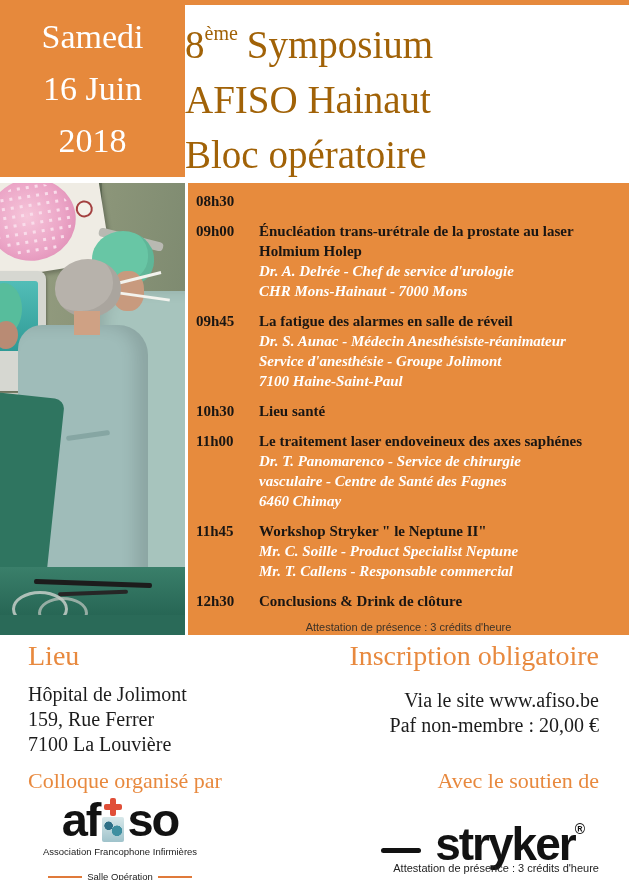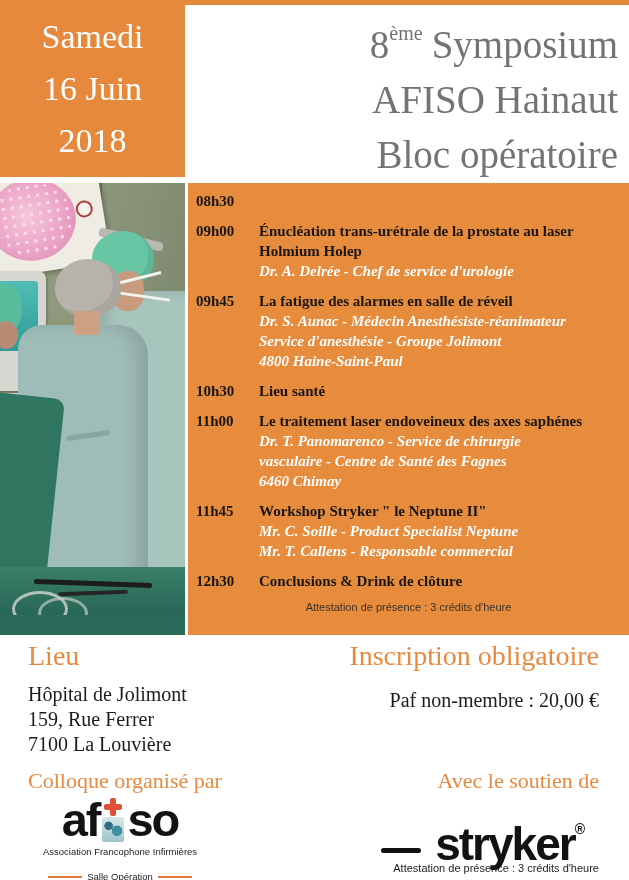--- a/index.html
+++ b/index.html
@@ -5,21 +5,21 @@
   html,body{margin:0;padding:0;background:#fff;}
   .page{position:relative;width:629px;height:880px;background:#fff;overflow:hidden;
         font-family:"Liberation Serif",serif;}
   .top-strip{position:absolute;left:0;top:0;width:629px;height:5px;background:#E6893C;}
 
   
   .date-box{position:absolute;left:0;top:0;width:185px;height:177px;background:#E6893C;
             color:#fff;display:flex;flex-direction:column;justify-content:center;
             text-align:center;font-size:34px;line-height:52px;}
   .main-title{position:absolute;left:185px;top:6px;width:433px;height:171px;
-              color:#737373;text-align:right;font-size:39px;line-height:55px;}
+              color:#a16207;text-align:left;font-size:39px;line-height:55px;}
   .main-title sup{font-size:20px;vertical-align:18px;}
   .title-word{margin-left:9px;}
 
   
   .photo{position:absolute;left:0;top:183px;width:185px;height:452px;overflow:hidden;
          background:linear-gradient(100deg,#9aa184 0%,#8a9478 45%,#76846b 100%);}
   .wall-seam{position:absolute;left:99px;top:0;width:3px;height:75px;background:#6f7d63;}
   .or-light{position:absolute;left:-18px;top:-14px;width:122px;height:102px;background:#efece4;
             border-radius:14px;transform:rotate(-9deg);box-shadow:2px 3px 4px rgba(0,0,0,.25);}
   .or-light-lens{position:absolute;left:6px;top:8px;width:88px;height:82px;border-radius:50%;
@@ -176,29 +176,30 @@
 
   <div class="schedule">
     <div class="sched-row">
       <div class="sched-time">08h30</div>
     </div>
     <div class="sched-row">
       <div class="sched-time">09h00</div>
       <div class="sched-body">
         <div class="sched-title">Énucléation trans-urétrale de la prostate au laser Holmium Holep</div>
         <div class="sched-speaker">Dr. A. Delrée - Chef de service d'urologie</div>
+        <div class="sched-speaker">CHR Mons-Hainaut - 7000 Mons</div>
       </div>
     </div>
     <div class="sched-row">
       <div class="sched-time">09h45</div>
       <div class="sched-body">
         <div class="sched-title">La fatigue des alarmes en salle de réveil</div>
         <div class="sched-speaker">Dr. S. Aunac - Médecin Anesthésiste-réanimateur</div>
         <div class="sched-speaker">Service d'anesthésie - Groupe Jolimont</div>
-        <div class="sched-speaker">4800 Haine-Saint-Paul</div>
+        <div class="sched-speaker">7100 Haine-Saint-Paul</div>
       </div>
     </div>
     <div class="sched-row">
       <div class="sched-time">10h30</div>
       <div class="sched-body">
         <div class="sched-title">Lieu santé</div>
       </div>
     </div>
     <div class="sched-row">
       <div class="sched-time">11h00</div>
@@ -230,20 +231,21 @@
     <div class="venue-heading">Lieu</div>
     <div class="venue-lines">
       <div class="venue-line">Hôpital de Jolimont</div>
       <div class="venue-line">159, Rue Ferrer</div>
       <div class="venue-line">7100 La Louvière</div>
     </div>
   </div>
   <div class="registration">
     <div class="reg-heading">Inscription obligatoire</div>
     <div class="reg-lines">
+      <div class="reg-line">Via le site www.afiso.be</div>
       <div class="reg-line">Paf non-membre : 20,00 €</div>
     </div>
   </div>
 
   <div class="organizer-heading">Colloque organisé par</div>
   <div class="sponsor-heading">Avec le soutien de</div>
 
   <div class="afiso-logo">
     <div class="afiso-word">
       <span>af</span>

